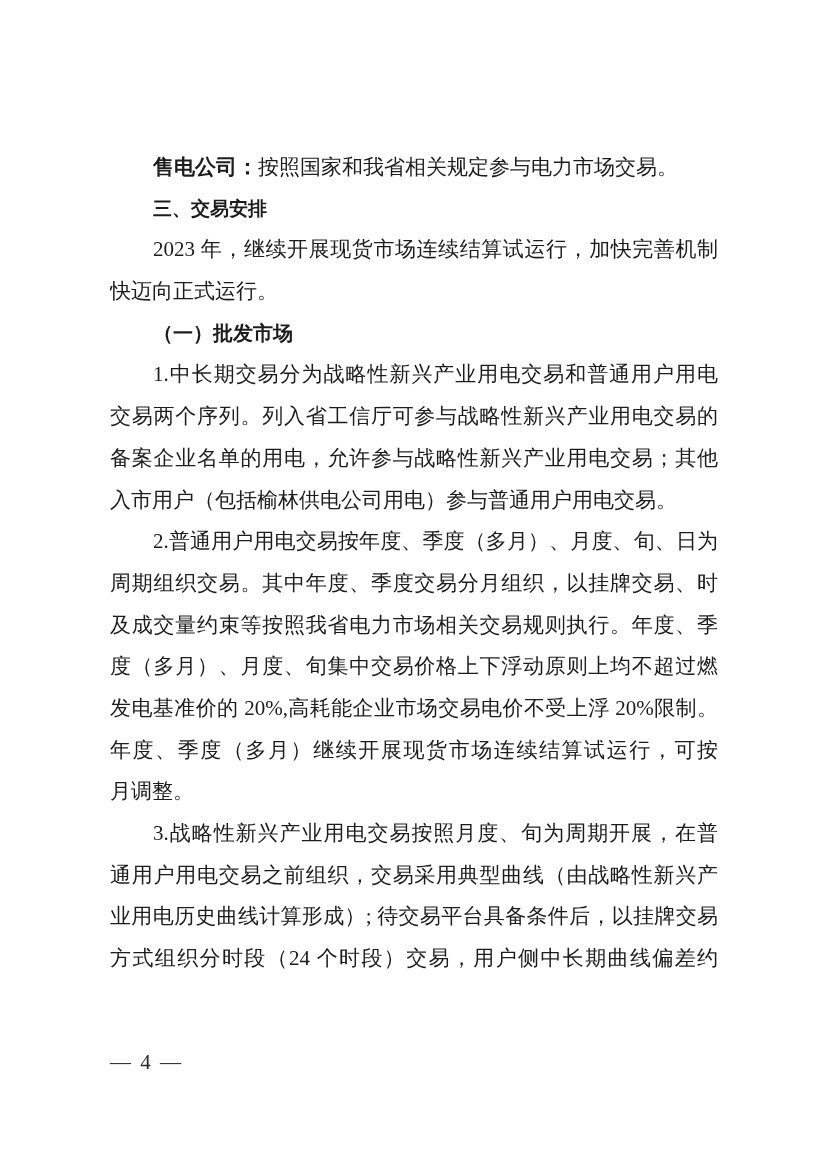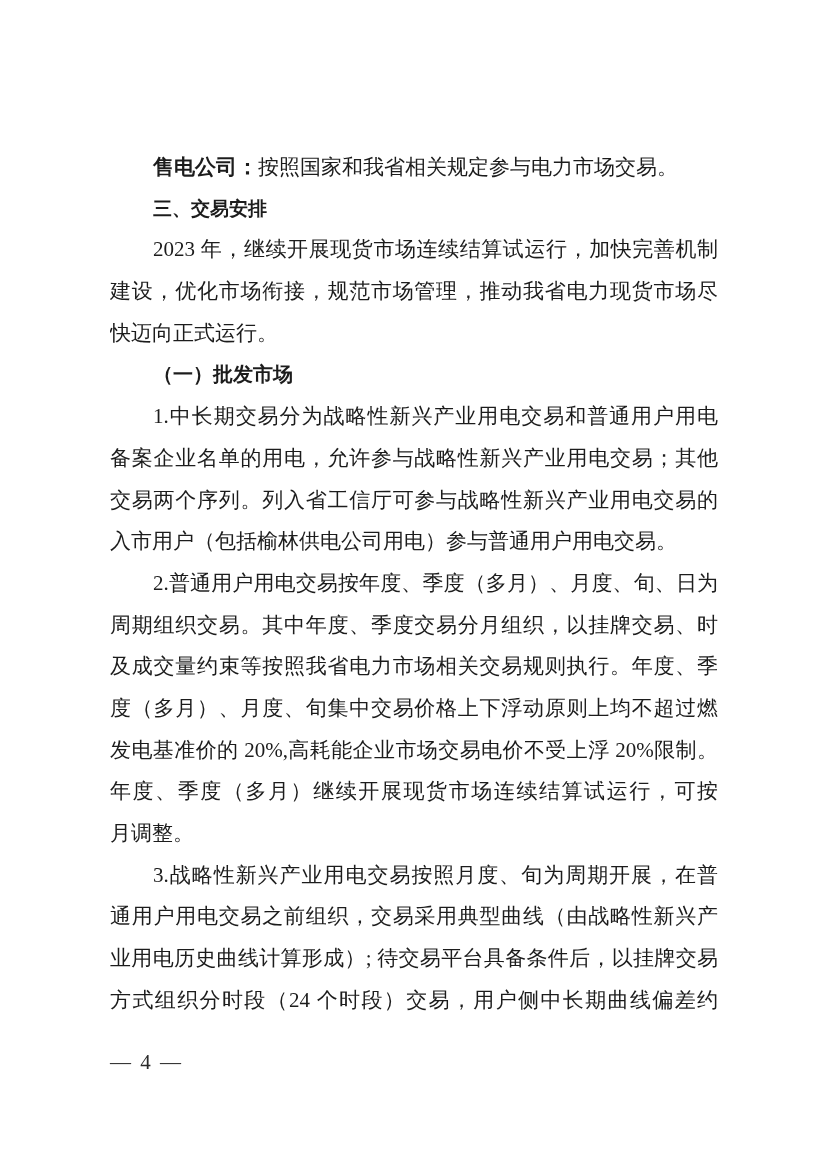--- a/index.html
+++ b/index.html
@@ -64,28 +64,27 @@
 <body>
 
 <div class="page">
   <main class="content">
 
     <div class="line ind el"><span class="bold-sans">售电公司：</span><span>按照国家和我省相关规定参与电力市场交易。</span></div>
 
     <div class="line ind el heading-sans">三、交易安排</div>
 
     <div class="line ind">2023 年，继续开展现货市场连续结算试运行，加快完善机制</div>
-    <div class="line">建设，优化市场衔接，规范市场管理，推动我省电力现货市场尽</div>
     <div class="line el">快迈向正式运行。</div>
 
     <div class="line ind el heading-serif">（一）批发市场</div>
 
     <div class="line ind">1.中长期交易分为战略性新兴产业用电交易和普通用户用电</div>
+    <div class="line">交易两个序列。列入省工信厅可参与战略性新兴产业用电交易的</div>
     <div class="line">备案企业名单的用电，允许参与战略性新兴产业用电交易；其他</div>
-    <div class="line">交易两个序列。列入省工信厅可参与战略性新兴产业用电交易的</div>
     <div class="line el">入市用户（包括榆林供电公司用电）参与普通用户用电交易。</div>
 
     <div class="line ind">2.普通用户用电交易按年度、季度（多月）、月度、旬、日为</div>
     <div class="line">周期组织交易。其中年度、季度交易分月组织，以挂牌交易、时序</div>
     <div class="line">及成交量约束等按照我省电力市场相关交易规则执行。年度、季</div>
     <div class="line">度（多月）、月度、旬集中交易价格上下浮动原则上均不超过燃煤</div>
     <div class="line">发电基准价的 20%,高耗能企业市场交易电价不受上浮 20%限制。</div>
     <div class="line">年度、季度（多月）继续开展现货市场连续结算试运行，可按</div>
     <div class="line el">月调整。</div>
 

